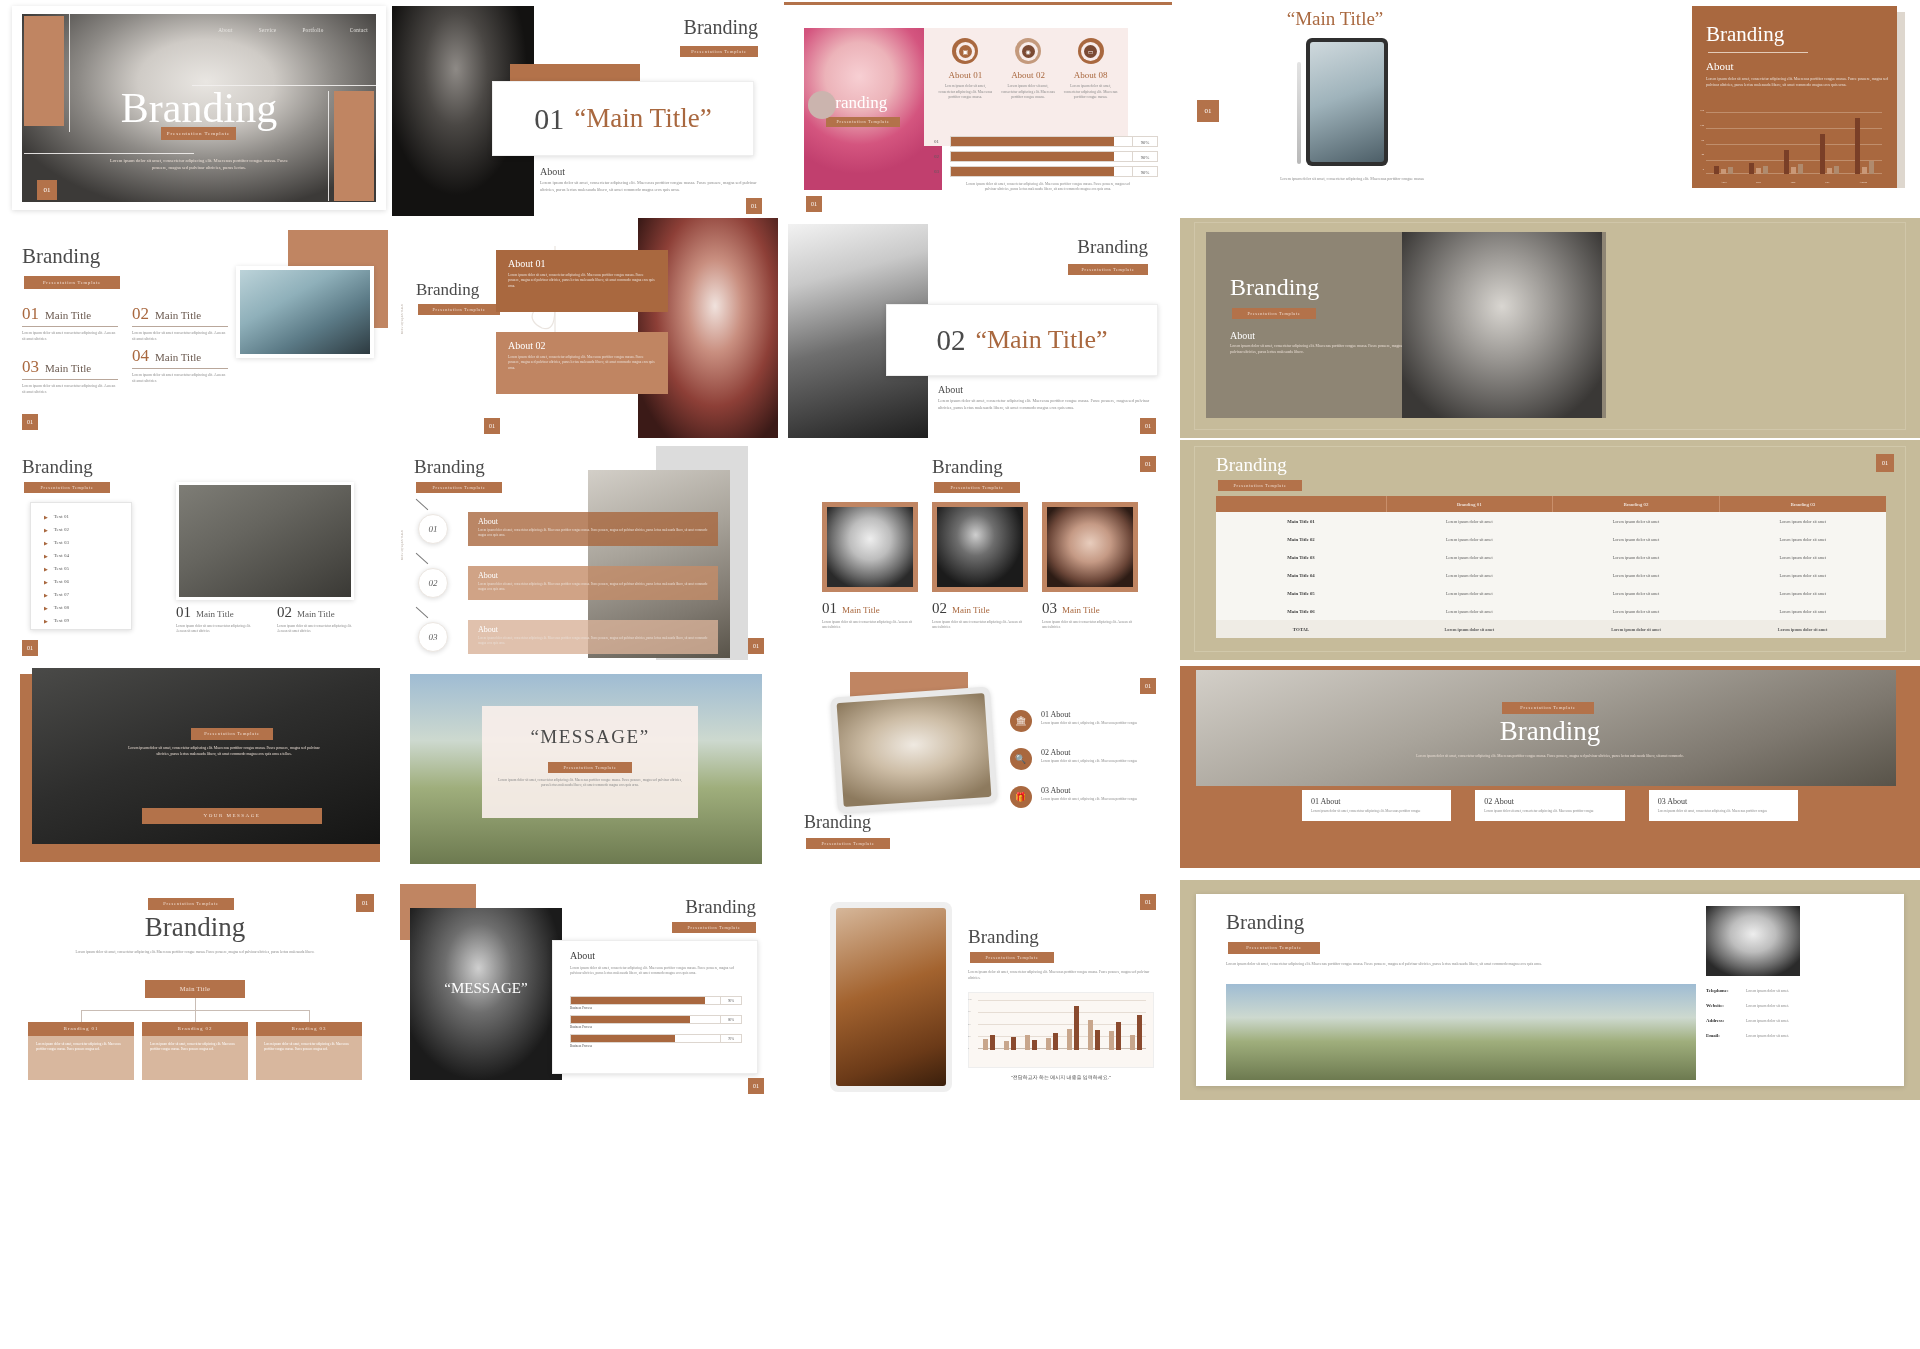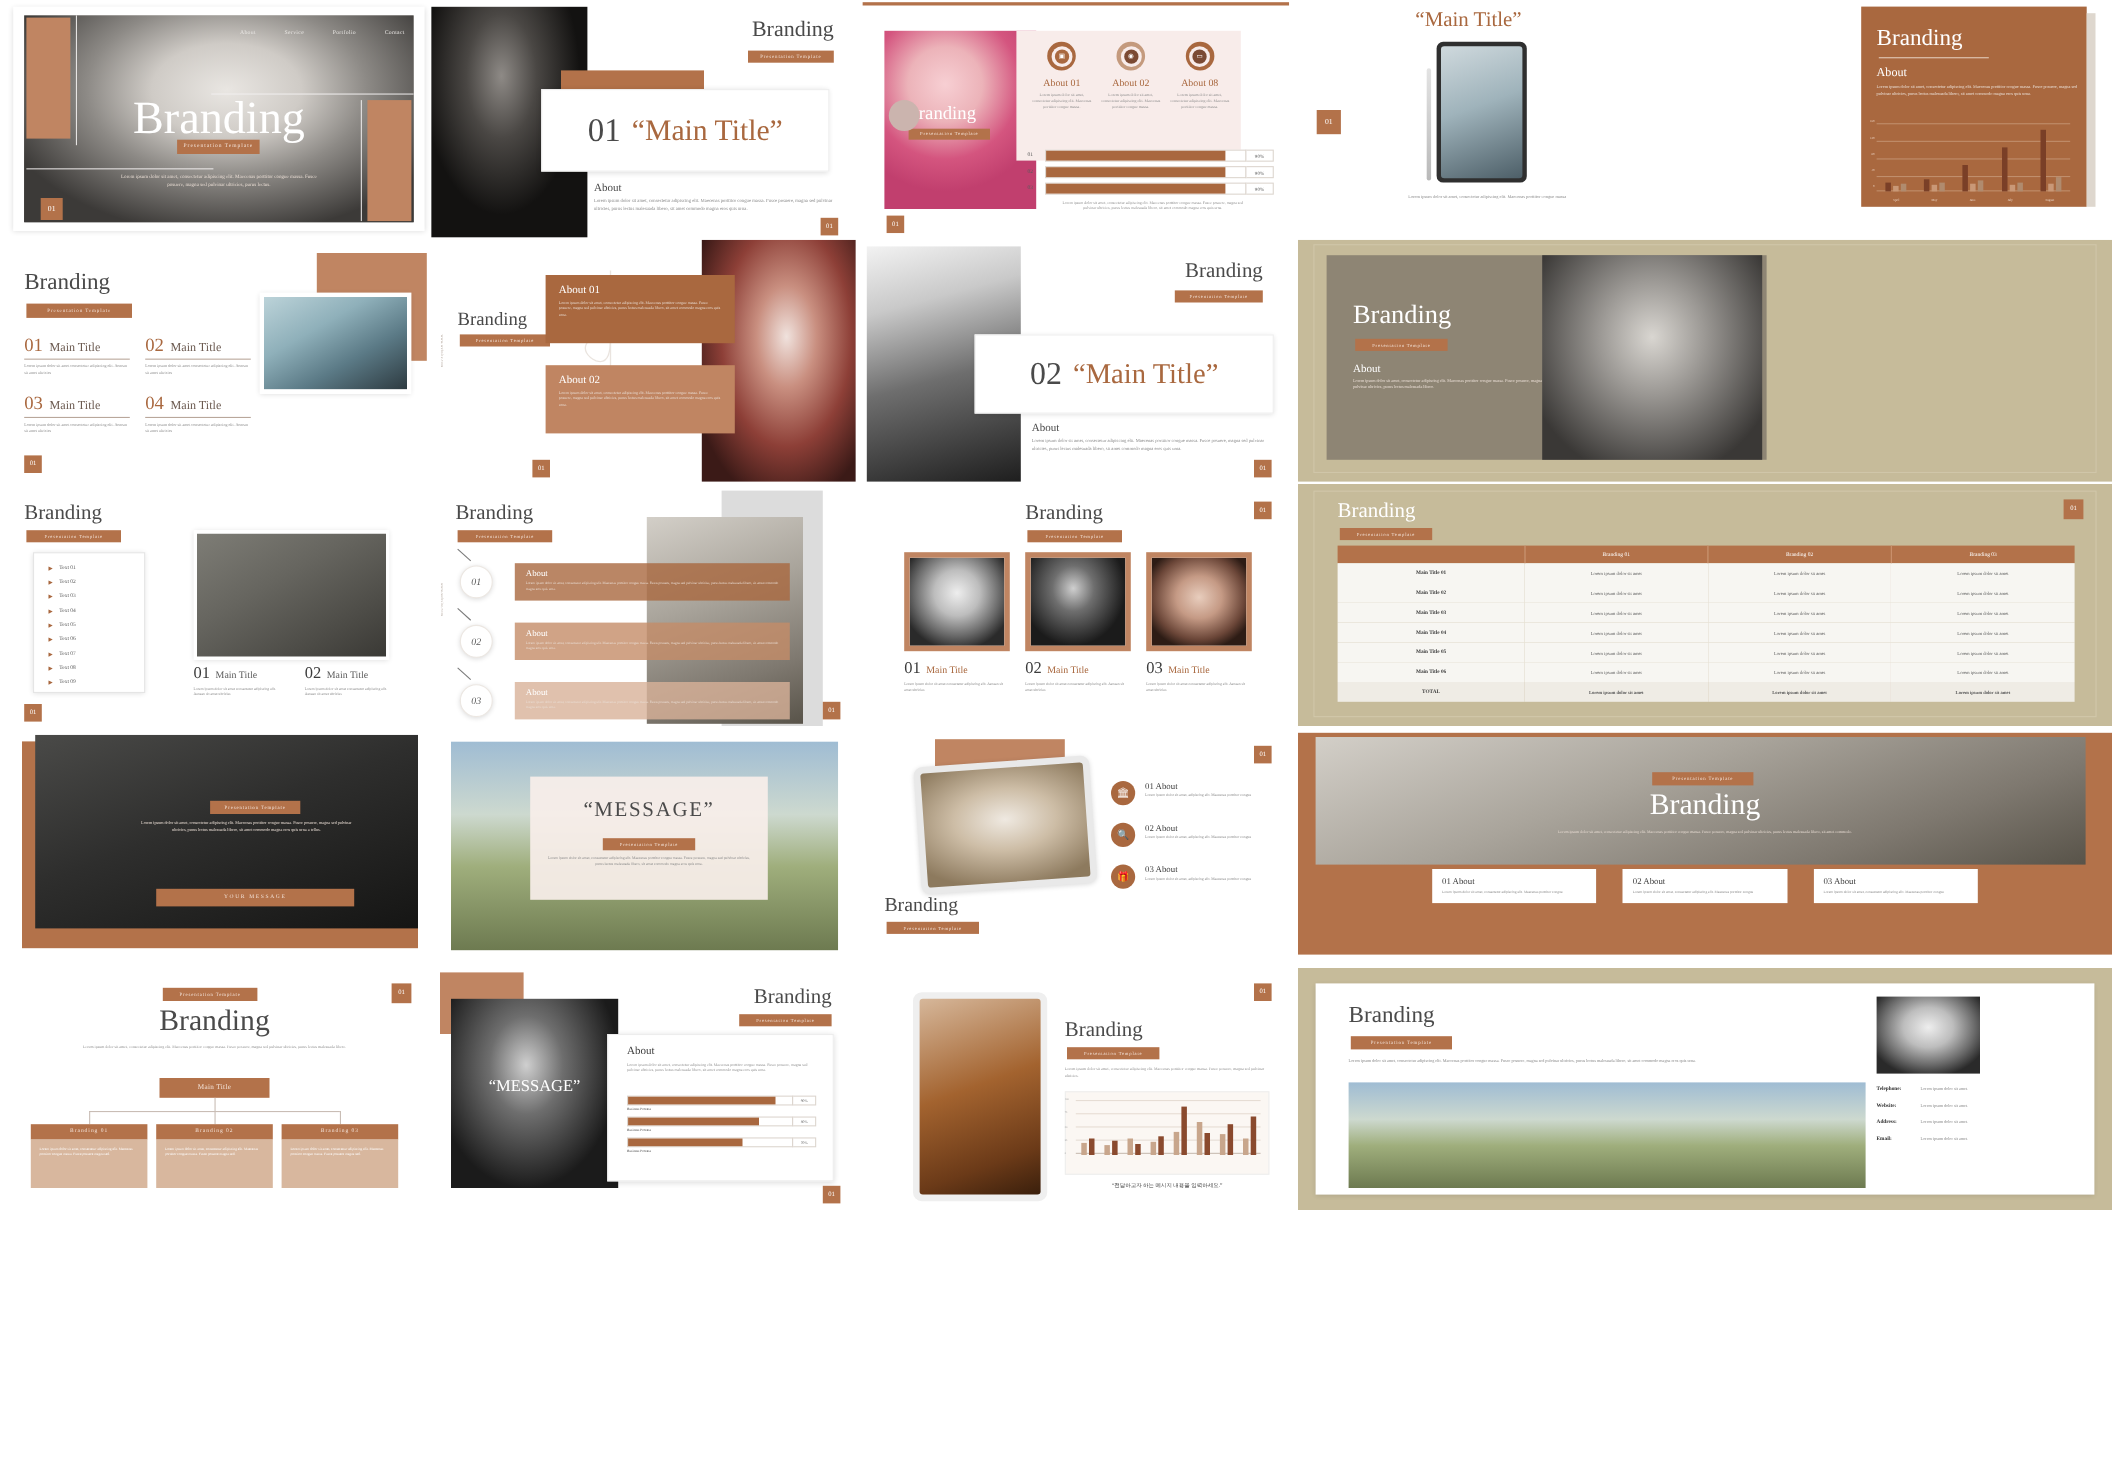--- a/index.html
+++ b/index.html
@@ -277,21 +277,21 @@
         <div class="lorem" style="margin-top:4px;font-size:3.7px;">Lorem ipsum dolor sit amet consectetur adipiscing elit. Aenean sit amet ultricies</div>
       </div>
       <div style="position:absolute;left:0;top:53px;width:96px;">
         <div style="display:flex;align-items:baseline;gap:6px;">
           <span style="font-size:17px;color:#a9683f;">03</span>
           <span style="font-size:11px;color:#6b5a50;">Main Title</span>
         </div>
         <div style="height:1px;background:#b9a79b;margin-top:2px;"></div>
         <div class="lorem" style="margin-top:4px;font-size:3.7px;">Lorem ipsum dolor sit amet consectetur adipiscing elit. Aenean sit amet ultricies</div>
       </div>
-      <div style="position:absolute;left:110px;top:53px;width:96px;">
+      <div style="position:absolute;left:110px;top:42px;width:96px;">
         <div style="display:flex;align-items:baseline;gap:6px;">
           <span style="font-size:17px;color:#a9683f;">04</span>
           <span style="font-size:11px;color:#6b5a50;">Main Title</span>
         </div>
         <div style="height:1px;background:#b9a79b;margin-top:2px;"></div>
         <div class="lorem" style="margin-top:4px;font-size:3.7px;">Lorem ipsum dolor sit amet consectetur adipiscing elit. Aenean sit amet ultricies</div>
       </div>
     </div>
     <div class="numbox" style="position:absolute;left:22px;top:196px;width:16px;height:16px;font-size:6px;">01</div>
   </div>

